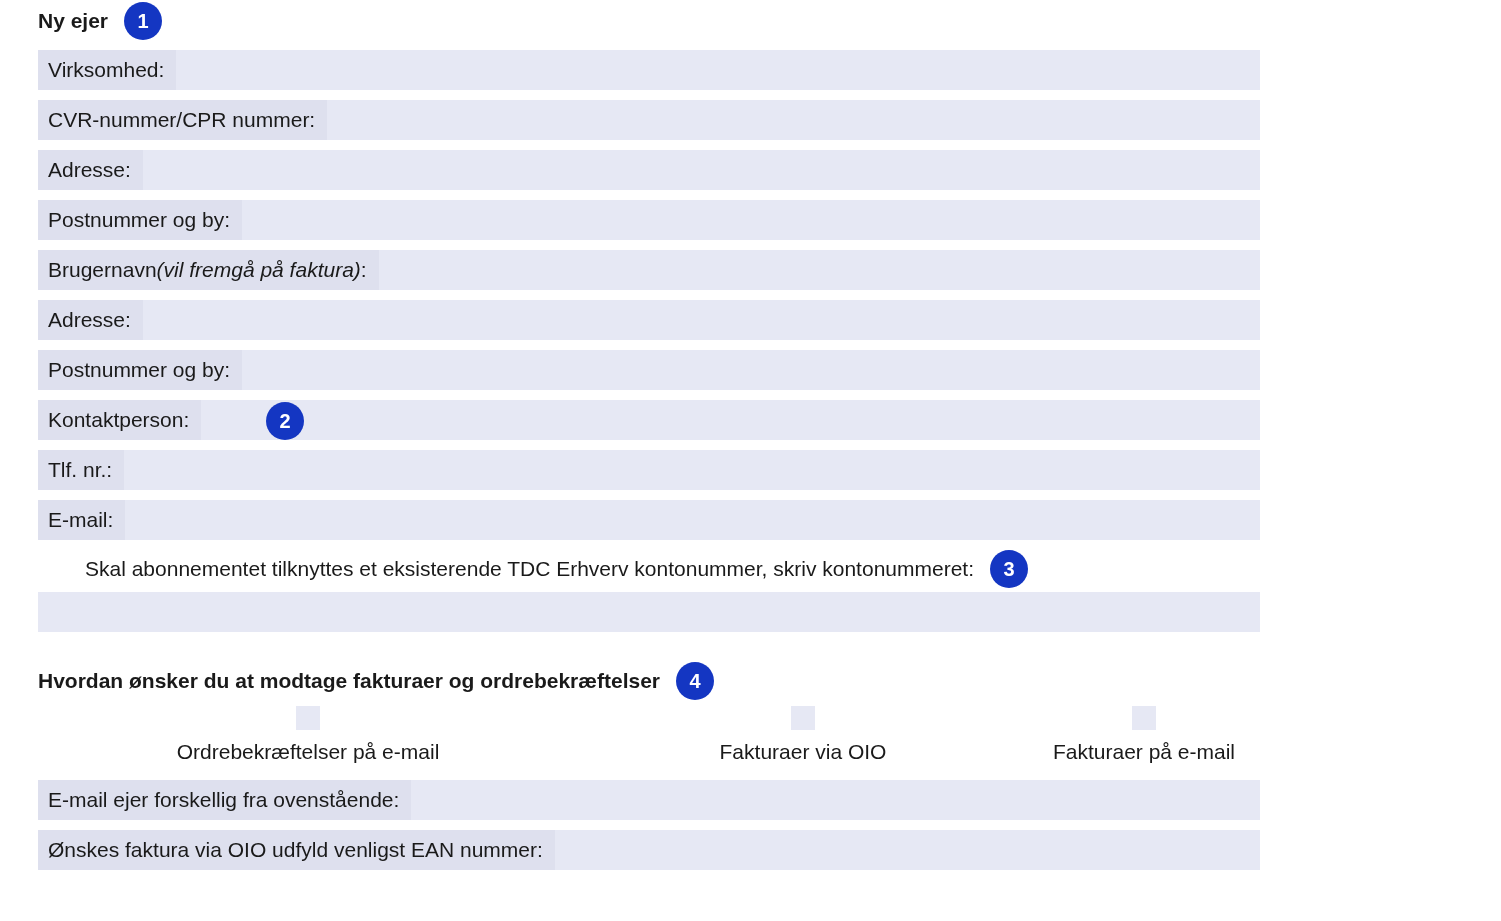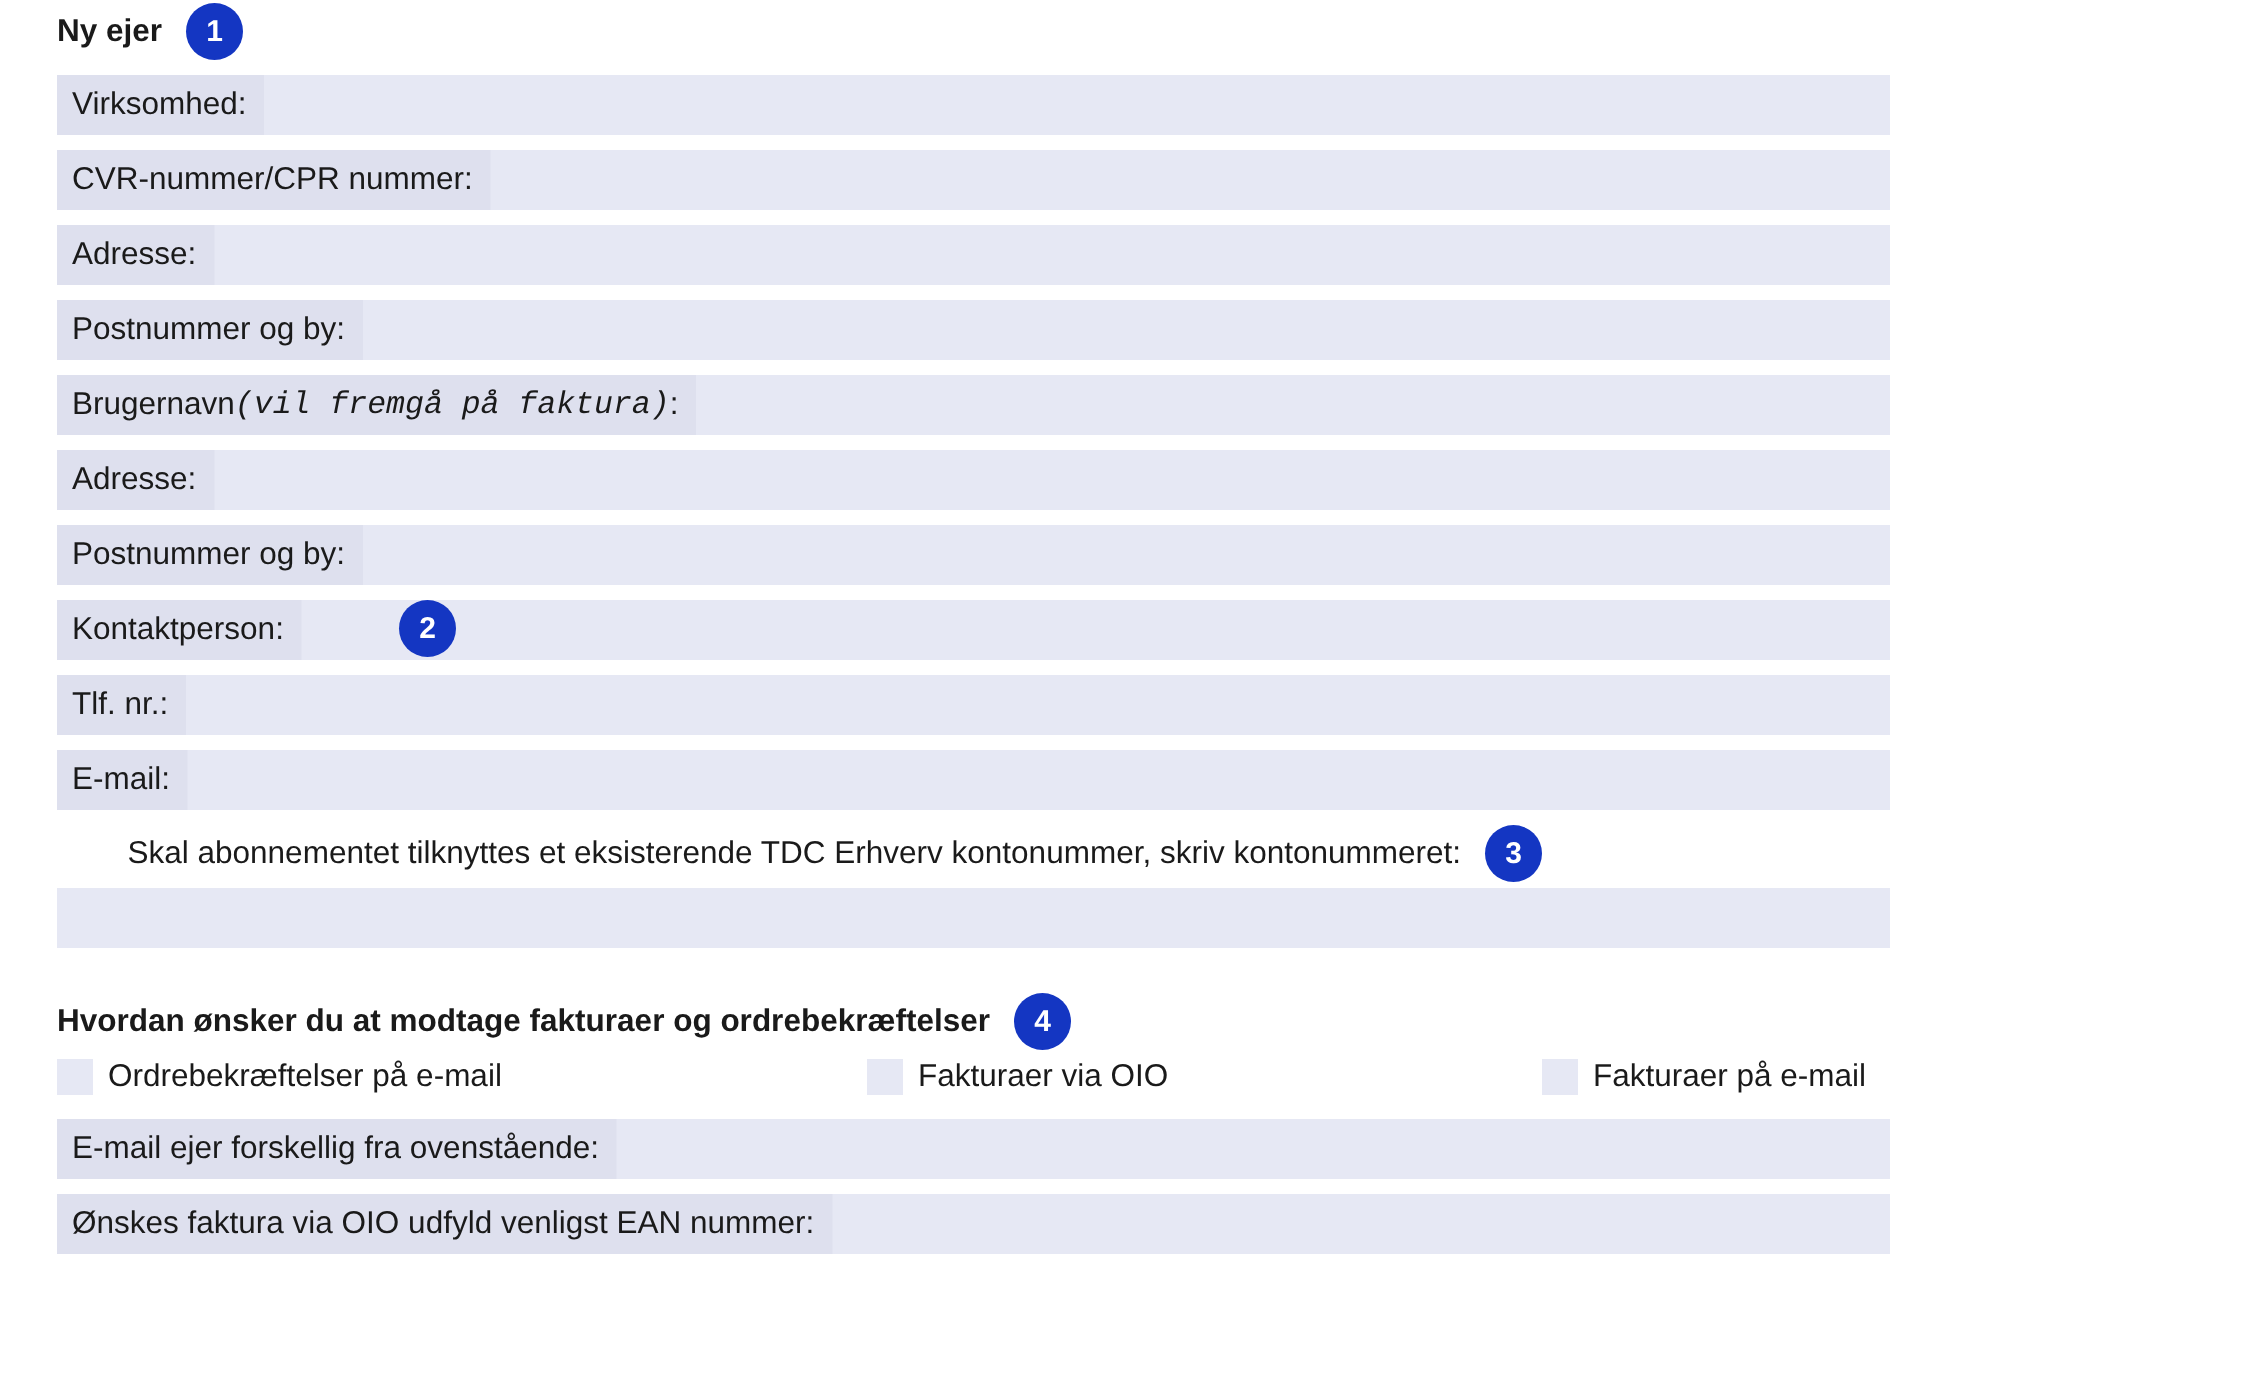--- a/index.html
+++ b/index.html
@@ -42,32 +42,32 @@
     font-weight: 700;
     font-size: 20px;
     margin-left: 6px;
     flex-shrink: 0;
   }
   .row {
     background: #e6e8f4;
     margin-bottom: 10px;
     height: 40px;
     display: flex;
-    align-items: flex-start;
+    align-items: flex-end;
     position: relative;
   }
   .row .label {
     background: #dee0ee;
     height: 100%;
     display: flex;
     align-items: center;
     padding: 0 12px 0 10px;
     white-space: nowrap;
   }
-  .row .label .italic { font-style: italic; font-family: Liberation Mono, monospace; }
+  .row .label .italic { font-style: italic; }
   .row input[type=text] {
     flex: 1;
     height: 100%;
     border: none;
     background: transparent;
     font-size: 21px;
     padding-left: 8px;
     outline: none;
     color: #1a1a1a;
   }
@@ -88,20 +88,21 @@
     display: flex;
     align-items: center;
     gap: 0;
     margin-top: 6px;
     margin-bottom: 16px;
   }
   .checkbox-item {
     display: flex;
     align-items: center;
     gap: 10px;
+    flex-direction: column;
   }
   .checkbox-item:nth-child(1){ width: 540px; }
   .checkbox-item:nth-child(2){ width: 450px; }
   .checkbox-item:nth-child(3){ flex:1; }
   .fake-checkbox {
     width: 24px;
     height: 24px;
     background: #e6e8f4;
     flex-shrink: 0;
     cursor: pointer;

